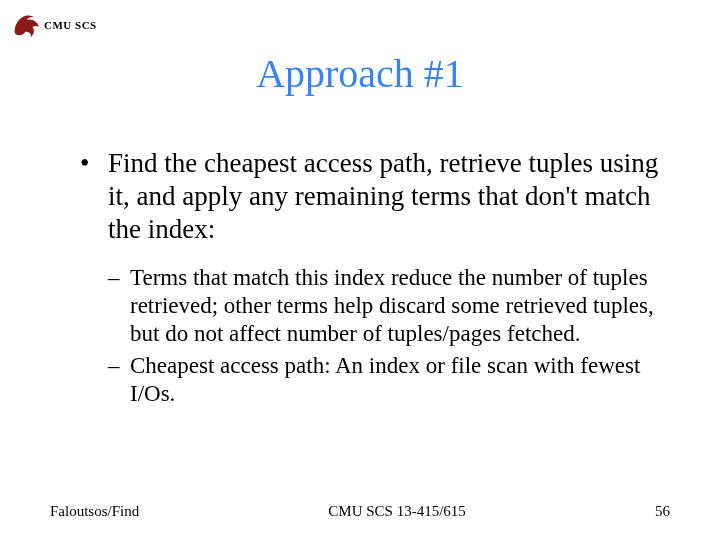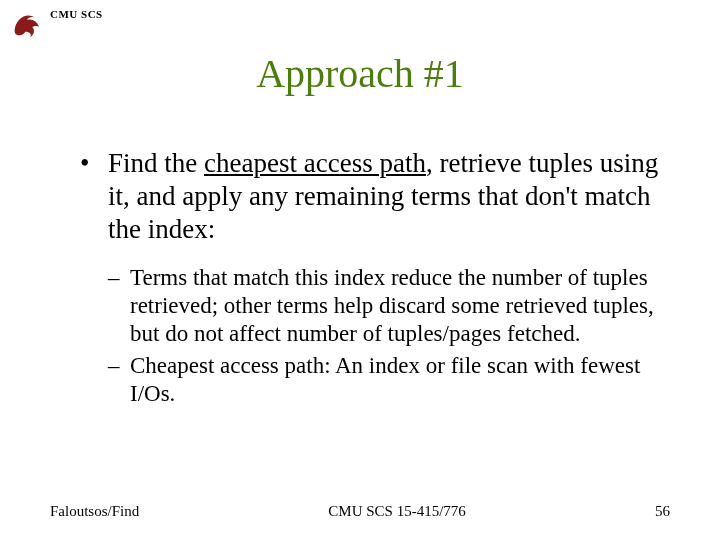--- a/index.html
+++ b/index.html
@@ -9,36 +9,35 @@
     background: #fff;
     color: #000;
     position: relative;
     padding: 10px 50px 40px 50px;
   }
   .header {
     position: absolute;
     top: 8px;
     left: 10px;
     display: flex;
-    align-items: flex-start;
-    gap: 6px;
+    align-items: center;
   }
   .header-logo {
     width: 34px;
     height: 34px;
   }
   .header-text {
     font-size: 11px;
     font-weight: bold;
     letter-spacing: 0.5px;
   }
   .title {
     text-align: center;
     font-size: 40px;
-    color: #4d7c0f;
+    color: #3b82f6;
     margin-top: 40px;
     margin-bottom: 50px;
     font-weight: normal;
   }
   .content {
     padding-left: 30px;
   }
   .bullet1 {
     font-size: 27px;
     line-height: 1.22;
@@ -47,21 +46,20 @@
     margin-bottom: 18px;
   }
   .bullet1::before {
     content: "•";
     position: absolute;
     left: 0;
     top: 0;
     font-size: 27px;
   }
   .underline {
-    text-decoration: underline;
   }
   .sub-list {
     padding-left: 28px;
   }
   .bullet2 {
     font-size: 23px;
     line-height: 1.22;
     position: relative;
     padding-left: 22px;
     margin-bottom: 4px;
@@ -106,15 +104,15 @@
       <span>Terms that match this index reduce the number of tuples retrieved; other terms help discard some retrieved tuples, but do not affect number of tuples/pages fetched.</span>
     </div>
     <div class="bullet2">
       <span>Cheapest access path: An index or file scan with fewest I/Os.</span>
     </div>
   </div>
 </div>
 
 <div class="footer">
   <span>Faloutsos/Find</span>
-  <span>CMU SCS 15-415/776</span>
+  <span>CMU SCS 13-415/615</span>
   <span>56</span>
 </div>
 
 </body></html>

